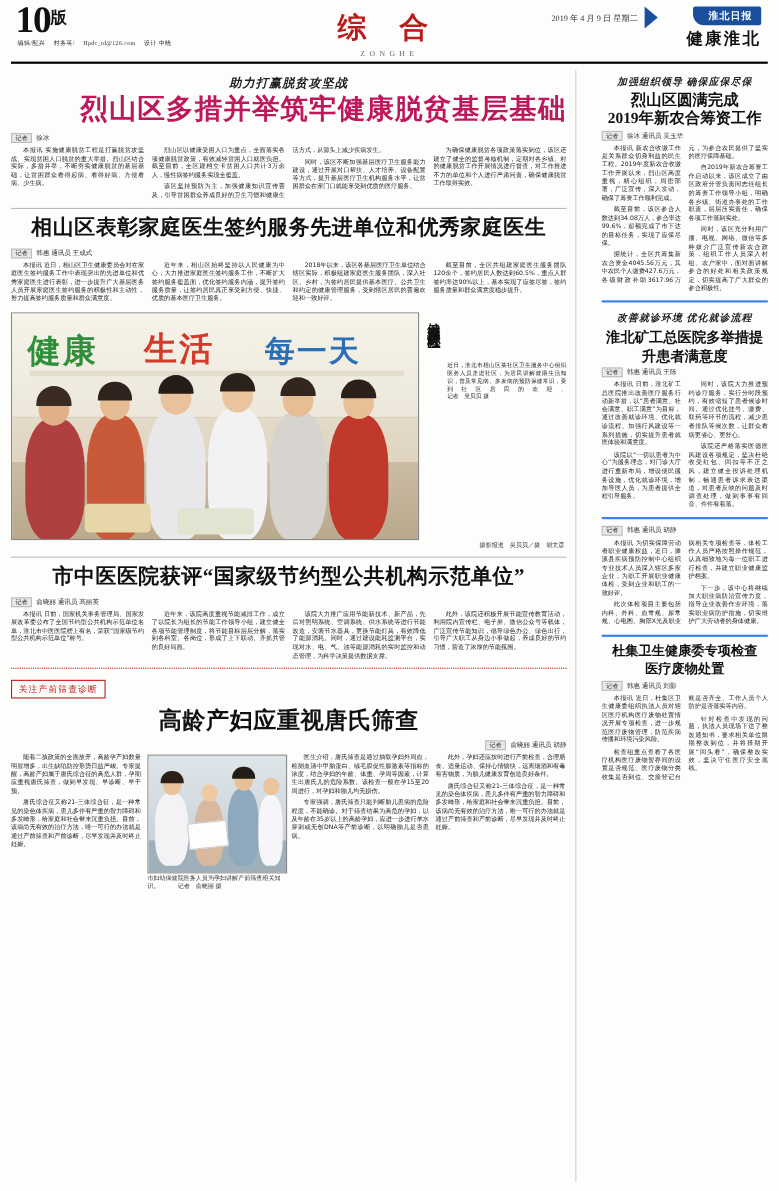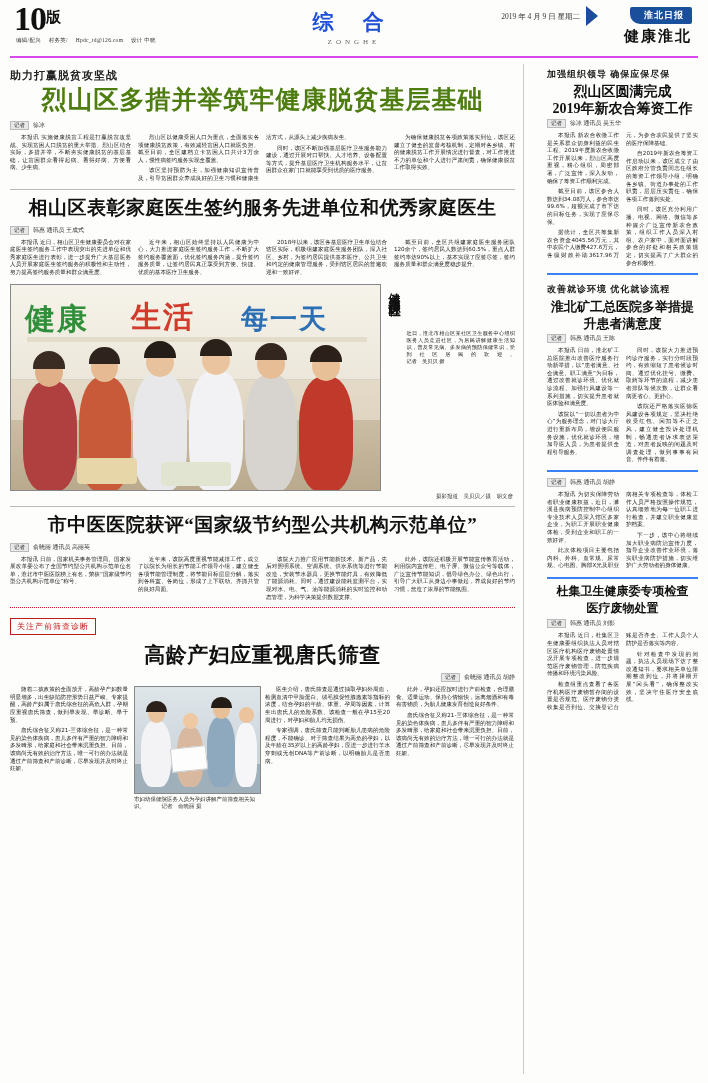--- a/index.html
+++ b/index.html
@@ -7,37 +7,37 @@
     width:708px;height:1083px;
     background:#fdfdfb;
     font-family:"Liberation Serif", serif;
     color:#111;
     overflow:hidden;
     position:relative;
   }
   .page{position:relative;width:708px;height:1083px;box-sizing:border-box;padding:0 10px;}
 
   
-  .masthead{position:relative;height:56px;border-bottom:2px solid #d946ef;}
+  .masthead{position:relative;height:56px;border-bottom:2px solid #000000;}
   .pagenum{
     position:absolute;left:4px;top:0px;
     font-family:"Liberation Serif", serif;
     font-weight:bold;font-size:34px;letter-spacing:-1px;color:#111;
   }
   .pagenum .ver{font-size:15px;vertical-align:8px;}
   .masthead-meta{
     position:absolute;left:6px;top:36px;font-size:5.5px;color:#333;line-height:8px;
     letter-spacing:0.3px;
   }
   .masthead-meta span{margin-right:6px;}
   .section-title{
     position:absolute;left:50%;transform:translateX(-50%);top:8px;
     text-align:center;
   }
-  .section-title .big{font-size:21px;font-weight:bold;letter-spacing:12px;color:#1d4ed8;}
+  .section-title .big{font-size:26px;font-weight:bold;letter-spacing:12px;color:#b91c1c;}
   .section-title .py{font-size:7px;letter-spacing:4px;color:#666;margin-top:2px;}
   .mh-date{position:absolute;right:118px;top:12px;font-size:7.5px;color:#333;}
   .mh-logo{
     position:absolute;right:6px;top:4px;text-align:right;
   }
   .mh-logo .brandbar{
     display:inline-block;background:#1a4f9c;color:#fff;font-size:9px;
     padding:2px 8px 2px 14px;border-radius:2px 2px 2px 10px;letter-spacing:1px;
     font-weight:bold;
   }
@@ -49,23 +49,23 @@
 
   
   .cols{display:flex;gap:8px;margin-top:6px;height:1010px;}
   .colL{width:505px;position:relative;}
   .colR{width:172px;border-left:1px solid #ccc;padding-left:23px;position:relative;}
 
   .hr{border-top:1px solid #bbb;margin:6px 0;}
   .hr-dotted{border-top:1px dotted #c21b1b;margin:6px 0;}
 
   
-  .kicker{text-align:left;font-size:11px;font-weight:bold;color:#222;margin:4px 0 2px;letter-spacing:1px;}
+  .kicker{text-align:center;font-size:11px;font-weight:bold;color:#222;margin:4px 0 2px;letter-spacing:1px;font-style:italic;}
   .headline{
-    text-align:center;font-weight:bold;color:#4d7c0f;
+    text-align:right;font-weight:bold;color:#be185d;
     font-size:25px;letter-spacing:1px;line-height:30px;margin:2px 0 6px;
   }
   .headline2{
     text-align:center;font-weight:bold;color:#111;
     font-size:19px;letter-spacing:0.5px;line-height:24px;margin:4px 0 6px;
   }
   .byline{
     font-size:6px;color:#333;margin:2px 0 4px;display:flex;align-items:center;gap:4px;
   }
   .byline .tag{

